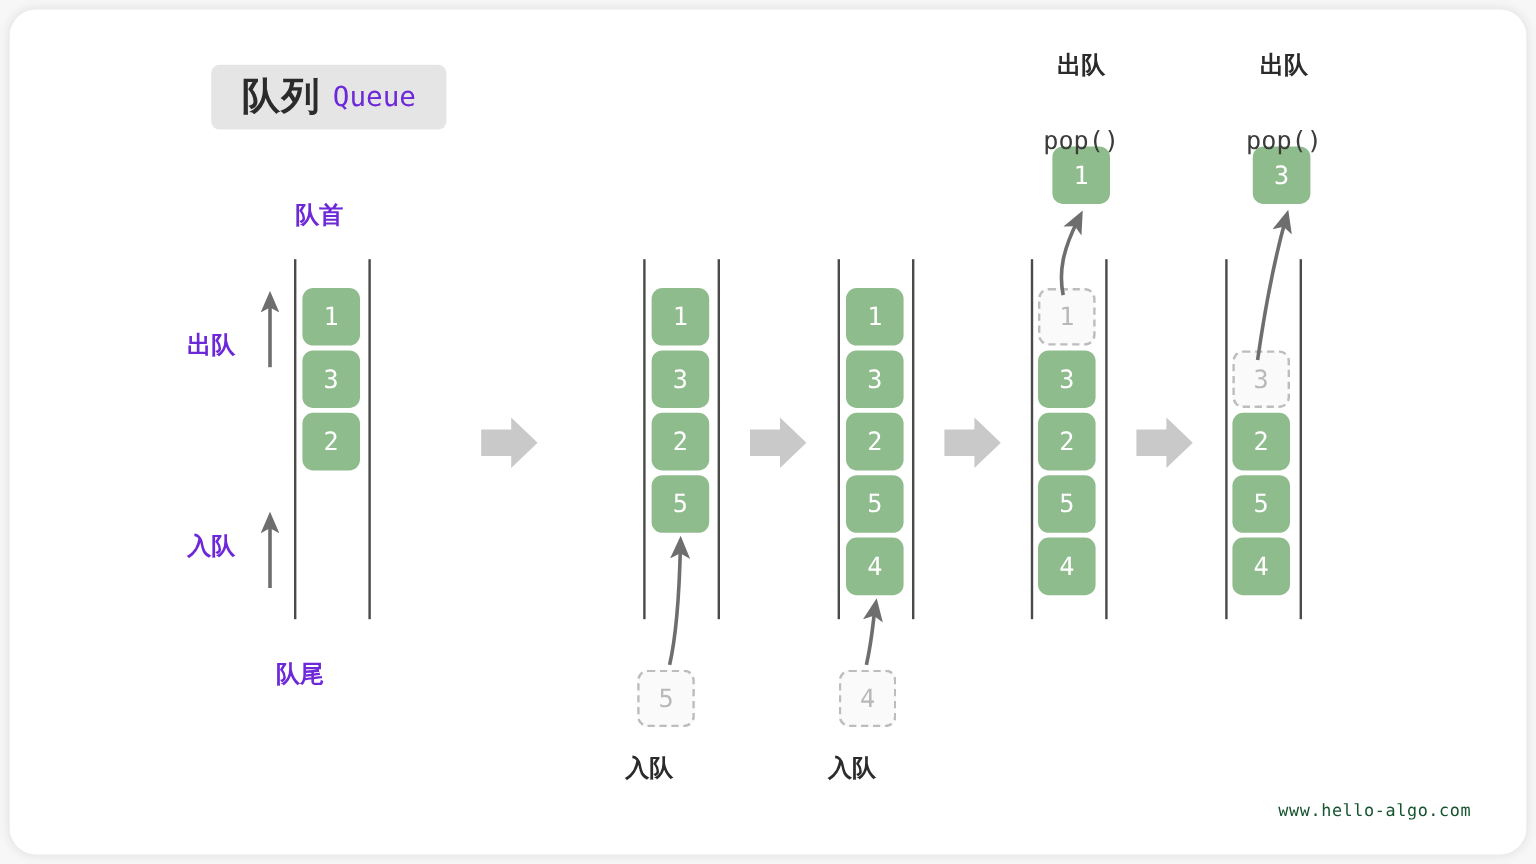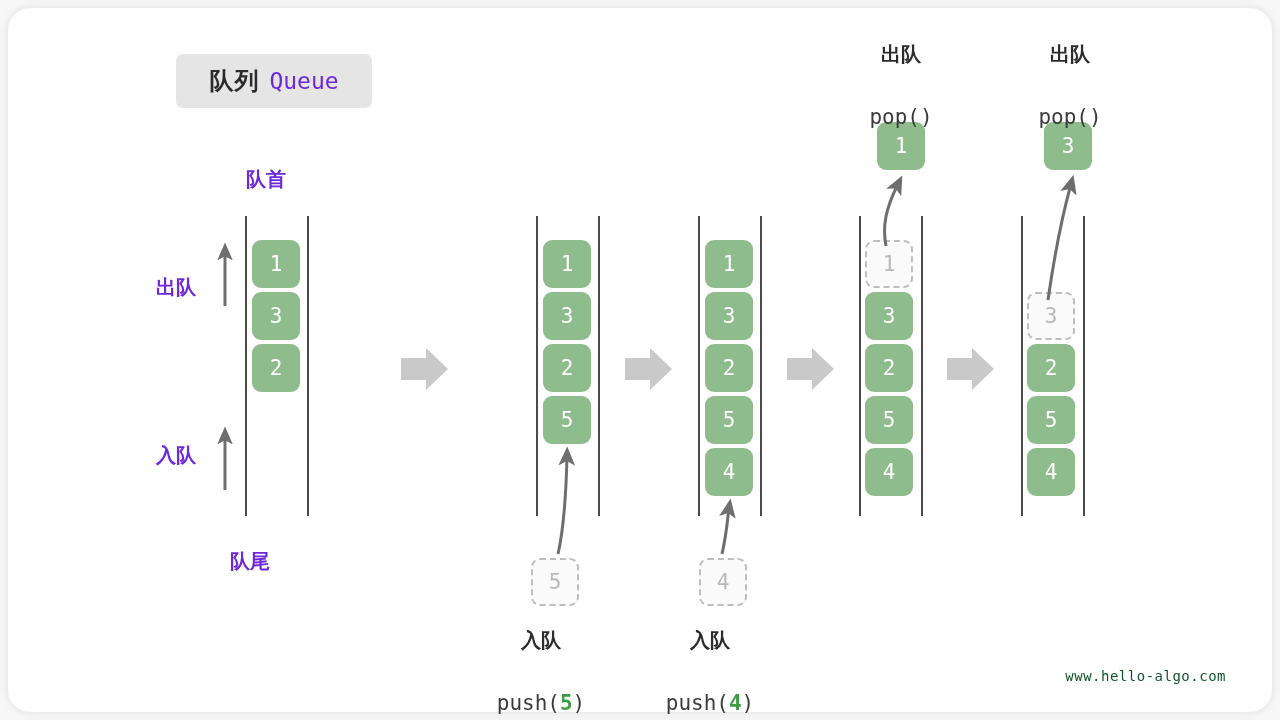--- a/index.html
+++ b/index.html
@@ -34,21 +34,21 @@
     width: 196px;
     height: 54px;
     background: #e5e5e5;
     border-radius: 7px;
     display: flex;
     align-items: center;
     justify-content: center;
     gap: 10px;
   }
   .title-cn {
-    font-size: 24px;
+    font-size: 32px;
     font-weight: bold;
     color: #2b2b2b;
     letter-spacing: 1px;
   }
   .title-en {
     font-size: 23px;
     color: #6d28d9;
     font-family: "DejaVu Sans Mono", "Liberation Mono", monospace;
   }
 
@@ -160,37 +160,35 @@
 
     <div class="box filled" style="left:535px; top:232px;">1</div>
     <div class="box filled" style="left:535px; top:284px;">3</div>
     <div class="box filled" style="left:535px; top:336px;">2</div>
     <div class="box filled" style="left:535px; top:388px;">5</div>
 
     <div class="box ghost" style="left:523px; top:550px;">5</div>
 
     <div class="op-label" style="left:443px; top:618px; width:180px;">
       <span class="op-cn">入队</span>
-      <span class="op-code"><span>push(</span><span class="num">5</span><span>)</span></span>
     </div>
 
     <div class="rail" style="left:690px; top:208px; height:300px;"></div>
     <div class="rail" style="left:752px; top:208px; height:300px;"></div>
 
     <div class="box filled" style="left:697px; top:232px;">1</div>
     <div class="box filled" style="left:697px; top:284px;">3</div>
     <div class="box filled" style="left:697px; top:336px;">2</div>
     <div class="box filled" style="left:697px; top:388px;">5</div>
     <div class="box filled" style="left:697px; top:440px;">4</div>
 
     <div class="box ghost" style="left:691px; top:550px;">4</div>
 
     <div class="op-label" style="left:612px; top:618px; width:180px;">
       <span class="op-cn">入队</span>
-      <span class="op-code"><span>push(</span><span class="num">4</span><span>)</span></span>
     </div>
 
     <div class="rail" style="left:851px; top:208px; height:300px;"></div>
     <div class="rail" style="left:913px; top:208px; height:300px;"></div>
 
     <div class="box ghost" style="left:857px; top:232px;">1</div>
     <div class="box filled" style="left:857px; top:284px;">3</div>
     <div class="box filled" style="left:857px; top:336px;">2</div>
     <div class="box filled" style="left:857px; top:388px;">5</div>
     <div class="box filled" style="left:857px; top:440px;">4</div>

